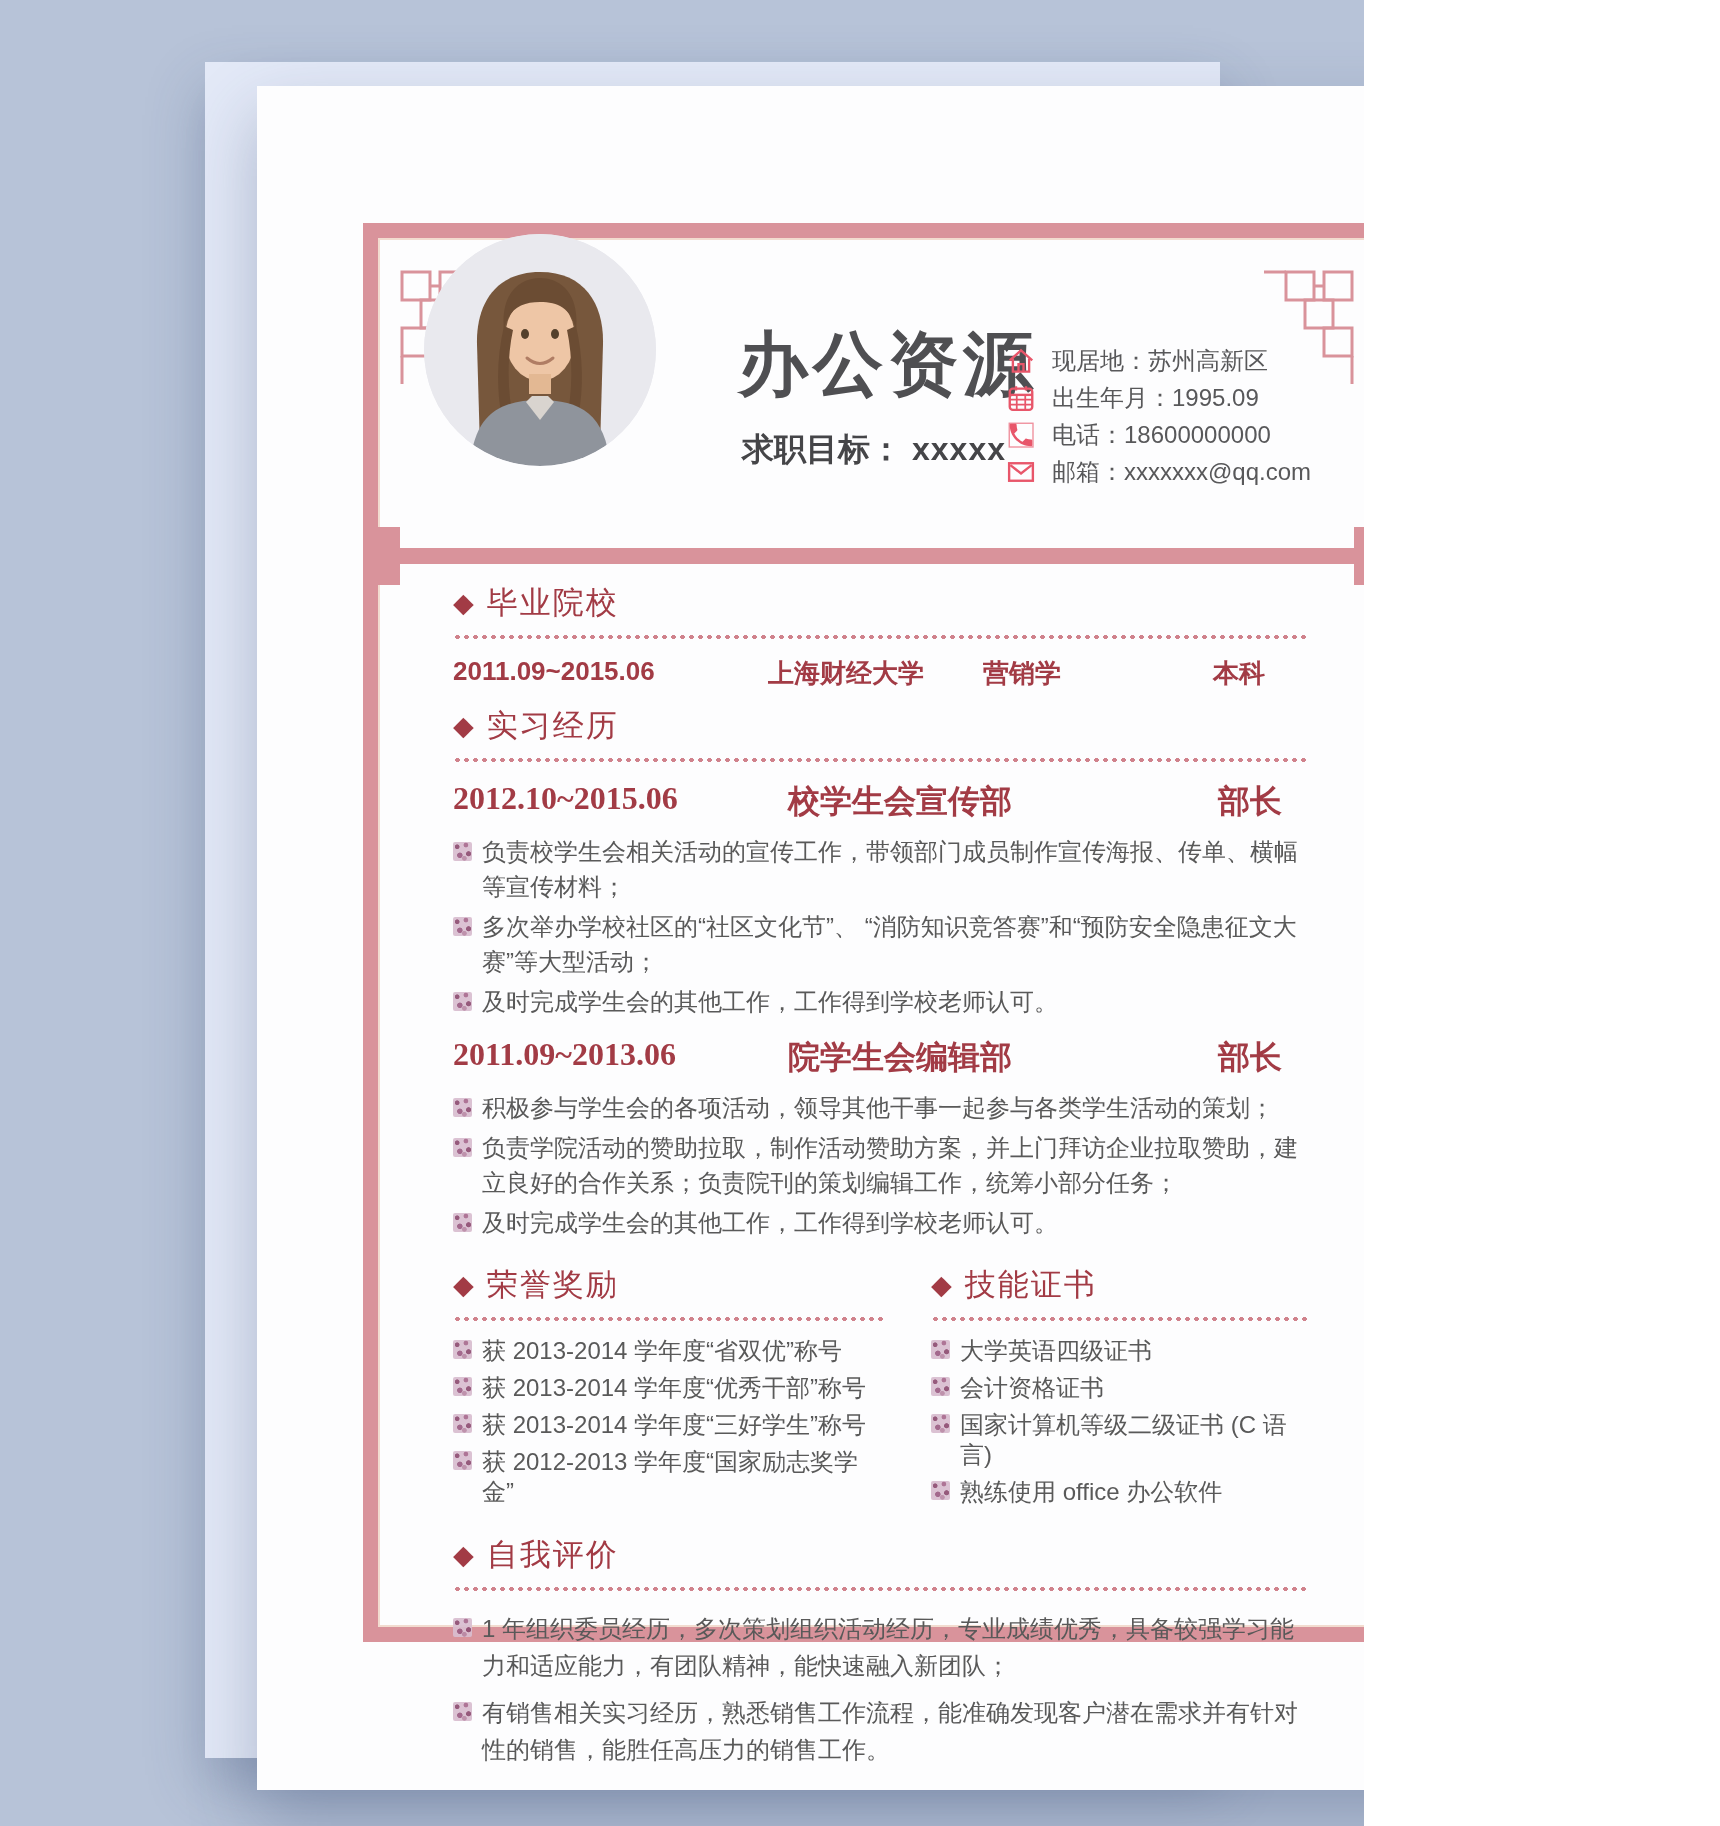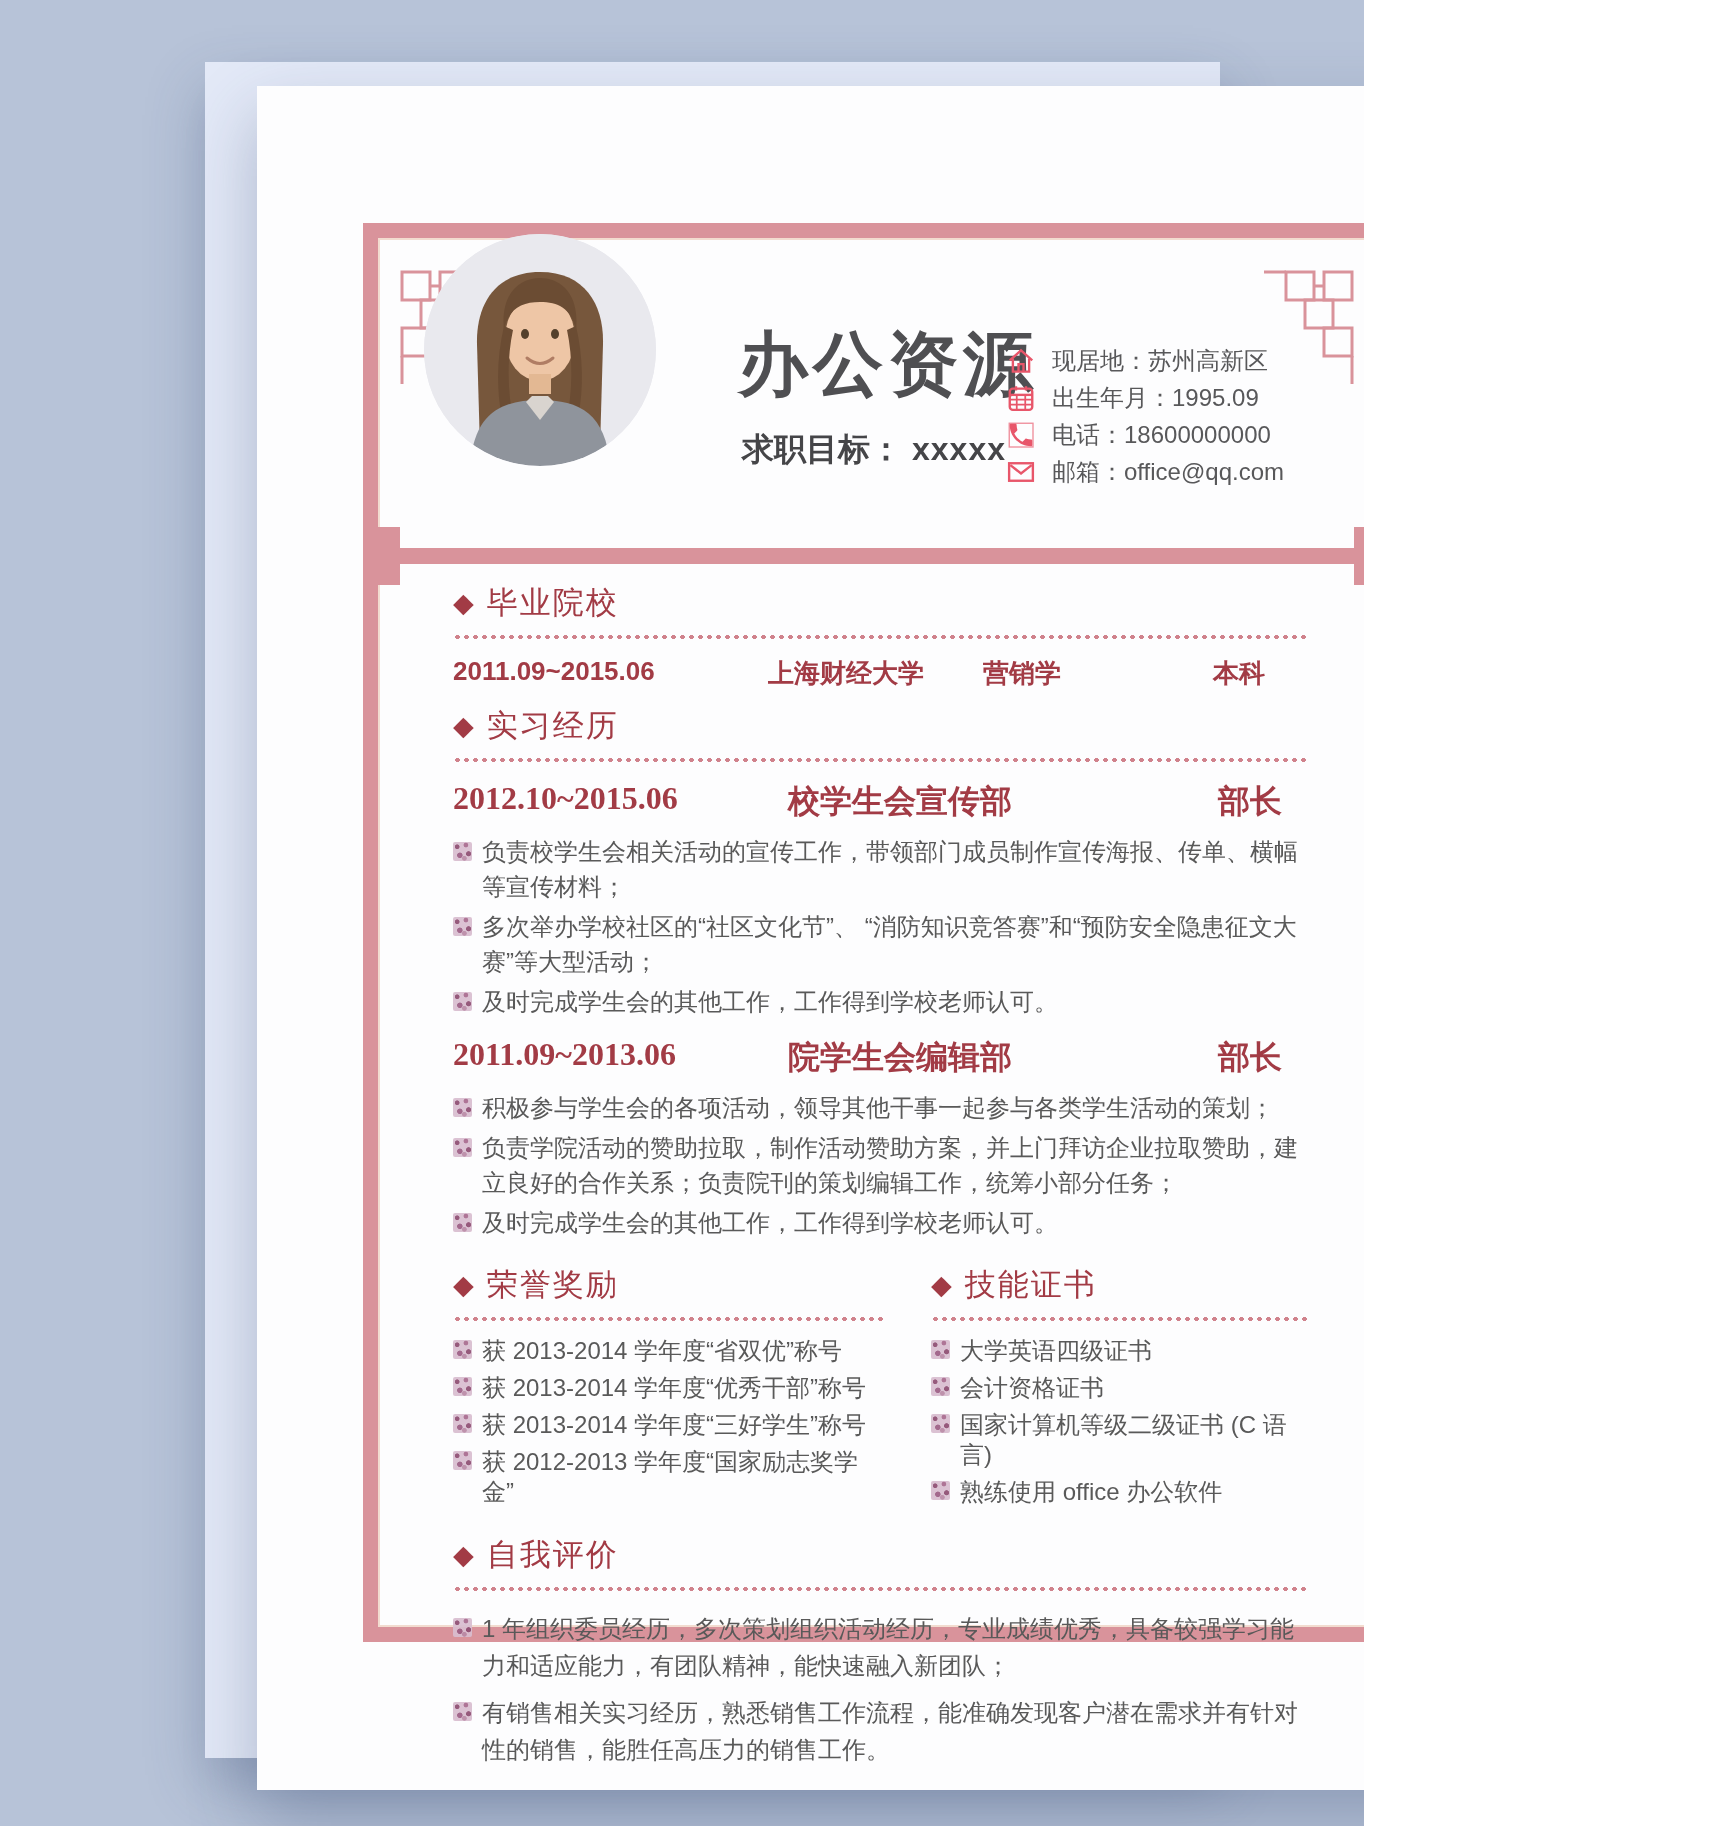--- a/index.html
+++ b/index.html
@@ -182,21 +182,21 @@
           </svg>
           <span class="c-text"><span>电话：</span><span>18600000000</span></span>
         </div>
         <div class="c-row">
           <svg class="c-icon" viewBox="0 0 24 24">
             <g fill="none" stroke="#e8566a" stroke-width="1.9">
               <rect x="2.5" y="5" width="19" height="14"></rect>
               <path d="M3.5 6.5 L12 13.2 L20.5 6.5"></path>
             </g>
           </svg>
-          <span class="c-text"><span>邮箱：</span><span>office@qq.com</span></span>
+          <span class="c-text"><span>邮箱：</span><span>xxxxxxx@qq.com</span></span>
         </div>
       </div>
 
       <div class="divider"></div>
 
       <div class="content">
 
         <div class="sec-head">
           <span class="diamond">◆</span>
           <span class="sec-title">毕业院校</span>

